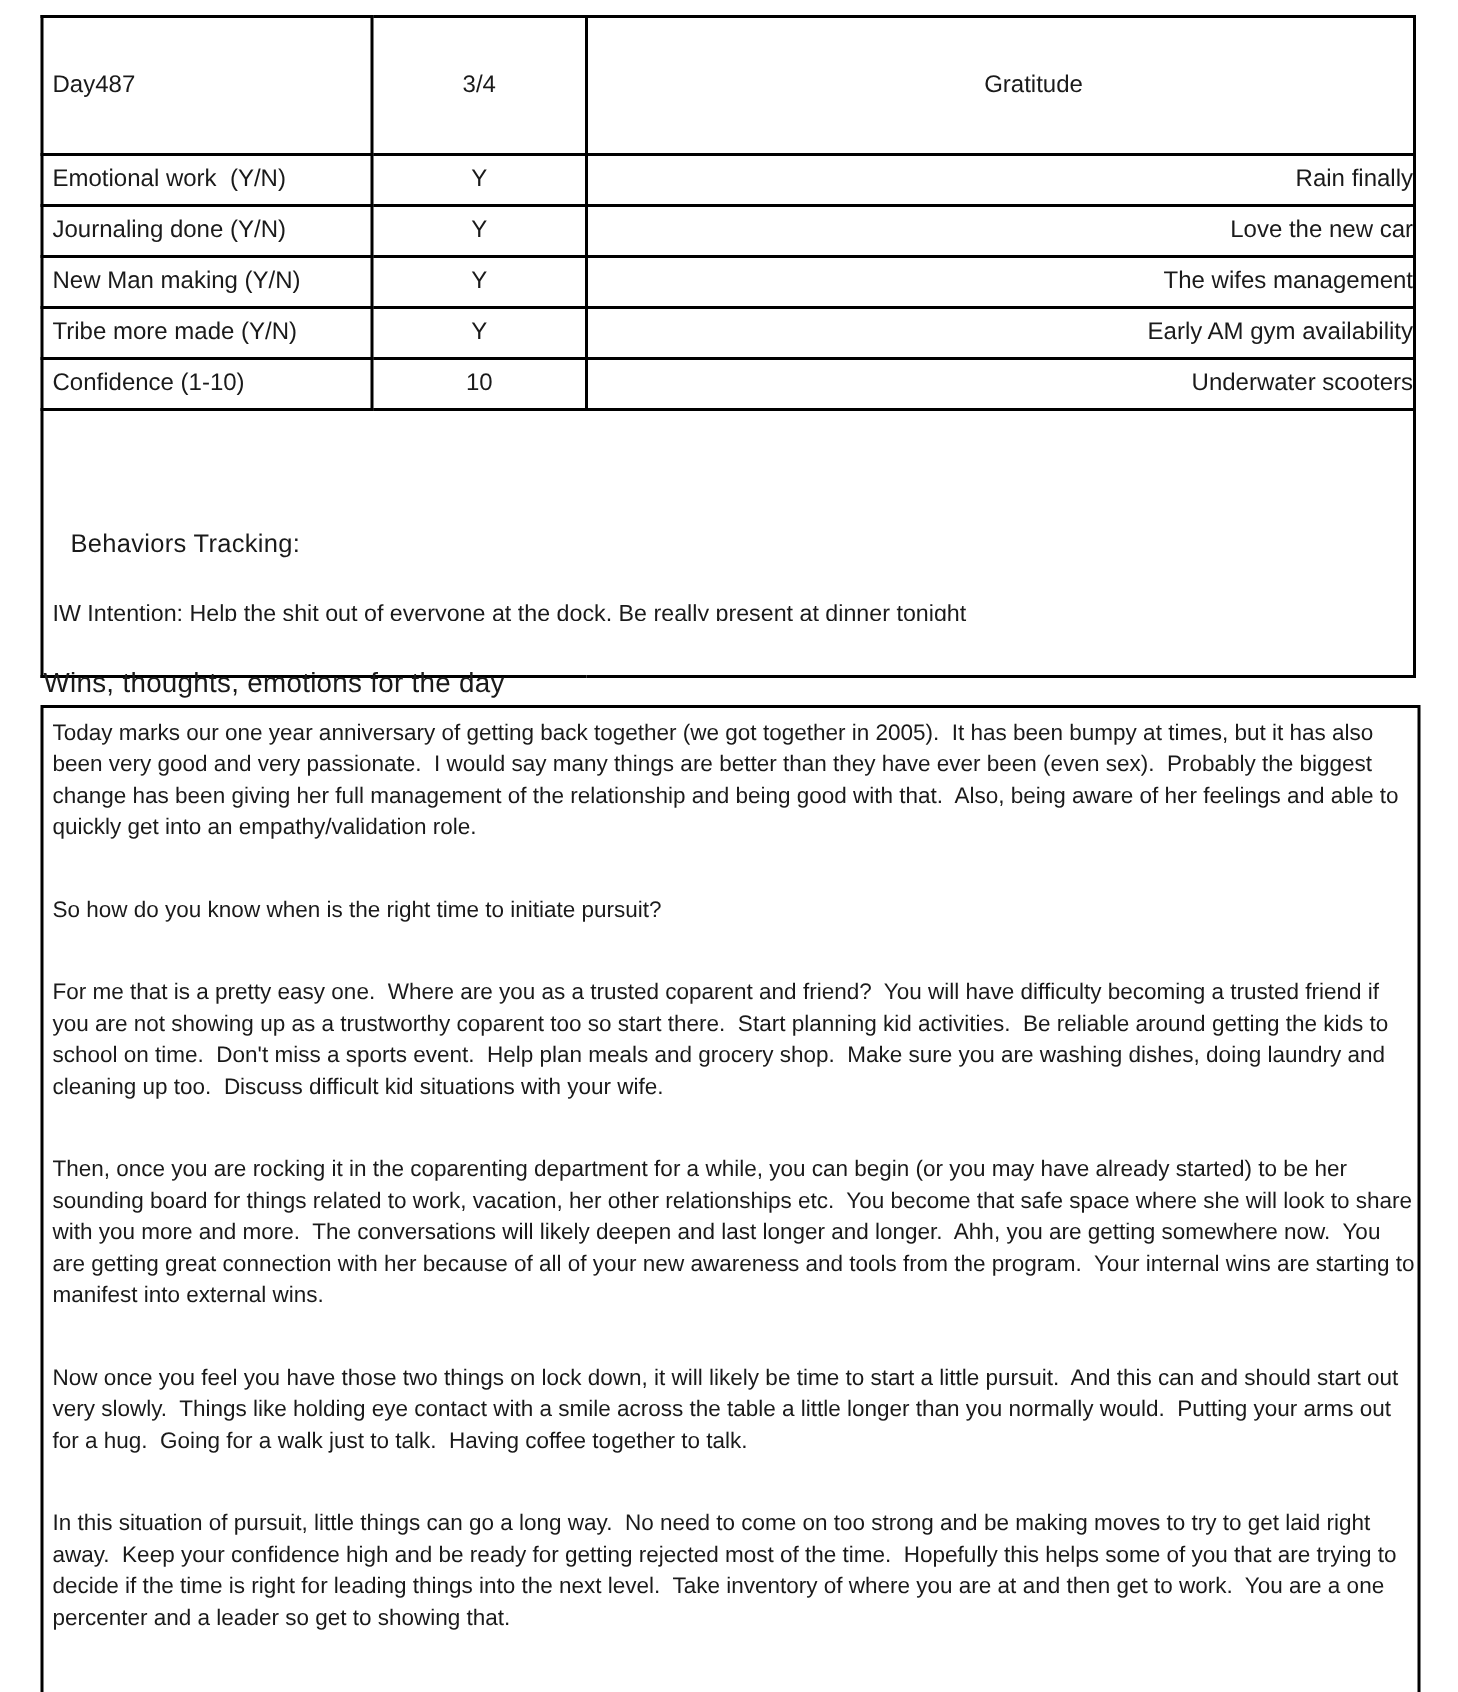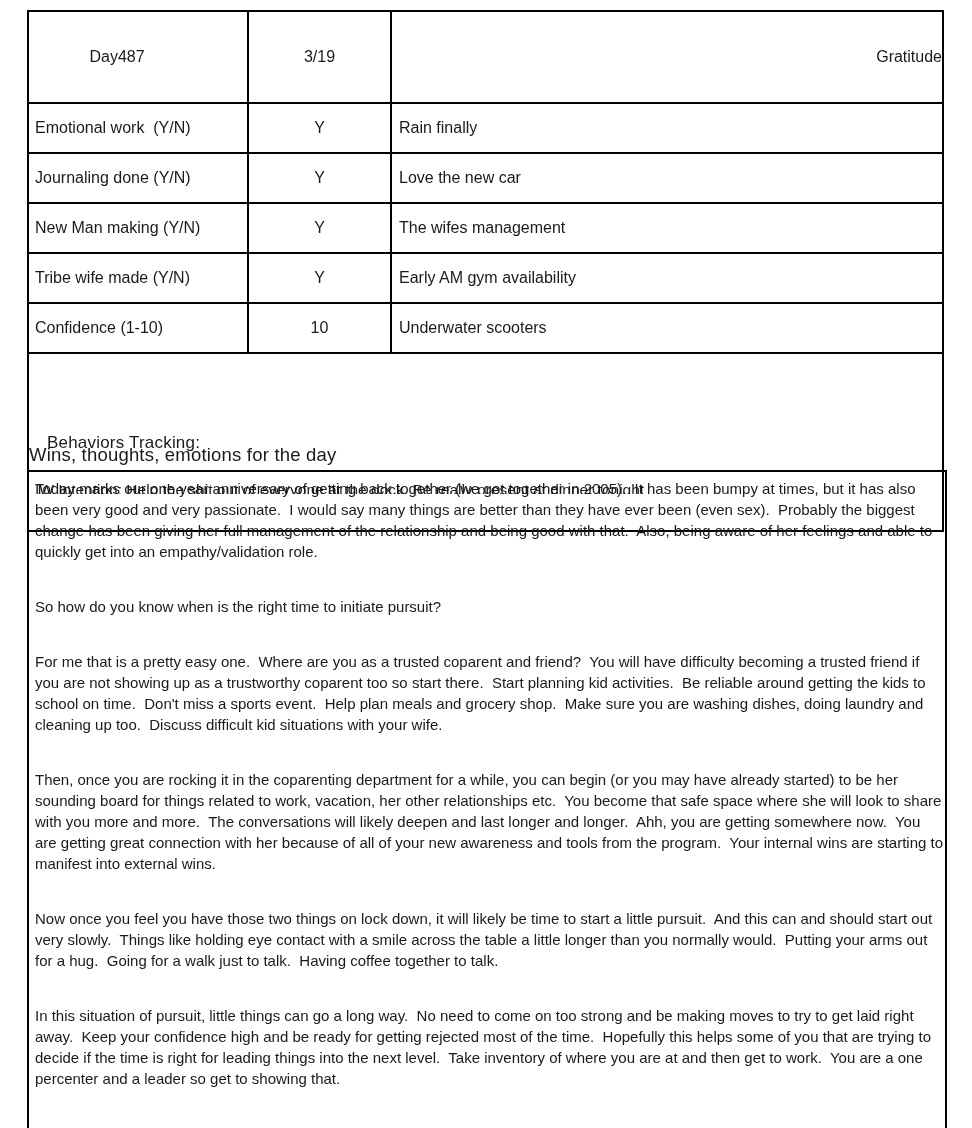--- a/index.html
+++ b/index.html
@@ -19,27 +19,27 @@
     border-collapse: collapse;
     table-layout: fixed;
   }
   table.tracker td {
     border: 2.5px solid #000;
     font-size: 16px;
     vertical-align: middle;
     white-space: pre-wrap;
     overflow: hidden;
   }
-  tr.r-head td, tr.r-data td { height: 50px; }
+  tr.r-head td, tr.r-data td { height: 34px; }
   td.day-cell { padding: 0 48px 0 6px; }
-  td.day-cell .day-flex { display: flex; justify-content: center; align-items: center; }
+  td.day-cell .day-flex { display: flex; justify-content: flex-start; align-items: center; }
   td.center { text-align: center; }
   td.label-cell { padding-left: 6px; }
-  td.grat-cell { padding-left: 7px; }
-  td.no-border { border: none; text-align: right; font-size: 16px; padding-left: 44px; }
+  td.grat-cell { padding-left: 18px; text-align: right; }
+  td.no-border { border: none; text-align: center; font-size: 16px; padding-left: 44px; }
 
   
   td.behaviors-cell { height: 110px; padding: 0; vertical-align: top; }
   .bt-wrap { position: relative; height: 104px; overflow: hidden; padding: 7px 8px 0 18px; }
   .bt-title { font-size: 17px; letter-spacing: .2px; }
   .bt-line2 {
     position: absolute; left: 6px; bottom: -5px;
     font-size: 15.5px; white-space: nowrap;
   }
 
@@ -73,41 +73,41 @@
         <col>
       </colgroup>
     <tbody>
         <tr class="r-head">
       <td class="day-cell">
         <div class="day-flex">
           <span>Day</span>
           <span>487</span>
         </div>
       </td>
-      <td class="center">3/19</td>
+      <td class="center">3/4</td>
       <td class="no-border">Gratitude</td>
     </tr>
 
     <tr class="r-data">
       <td class="label-cell">Emotional work  (Y/N)</td>
       <td class="center">Y</td>
       <td class="grat-cell">Rain finally</td>
     </tr>
     <tr class="r-data">
       <td class="label-cell">Journaling done (Y/N)</td>
       <td class="center">Y</td>
       <td class="grat-cell">Love the new car</td>
     </tr>
     <tr class="r-data">
       <td class="label-cell">New Man making (Y/N)</td>
       <td class="center">Y</td>
       <td class="grat-cell">The wifes management</td>
     </tr>
     <tr class="r-data">
-      <td class="label-cell">Tribe wife made (Y/N)</td>
+      <td class="label-cell">Tribe more made (Y/N)</td>
       <td class="center">Y</td>
       <td class="grat-cell">Early AM gym availability</td>
     </tr>
     <tr class="r-data">
       <td class="label-cell">Confidence (1-10)</td>
       <td class="center">10</td>
       <td class="grat-cell">Underwater scooters</td>
     </tr>
 
     <tr>

